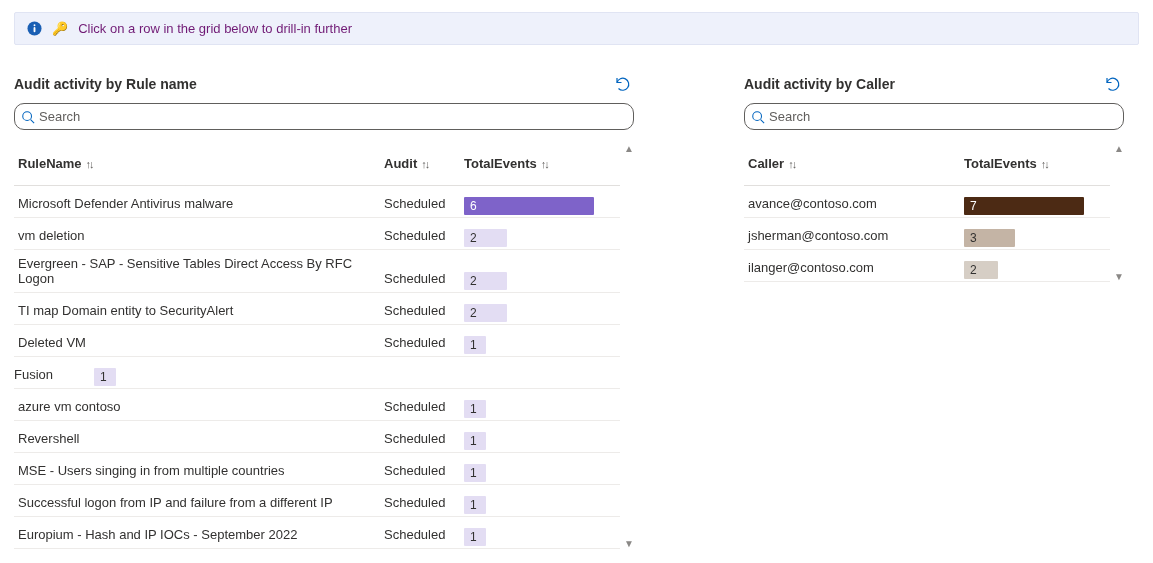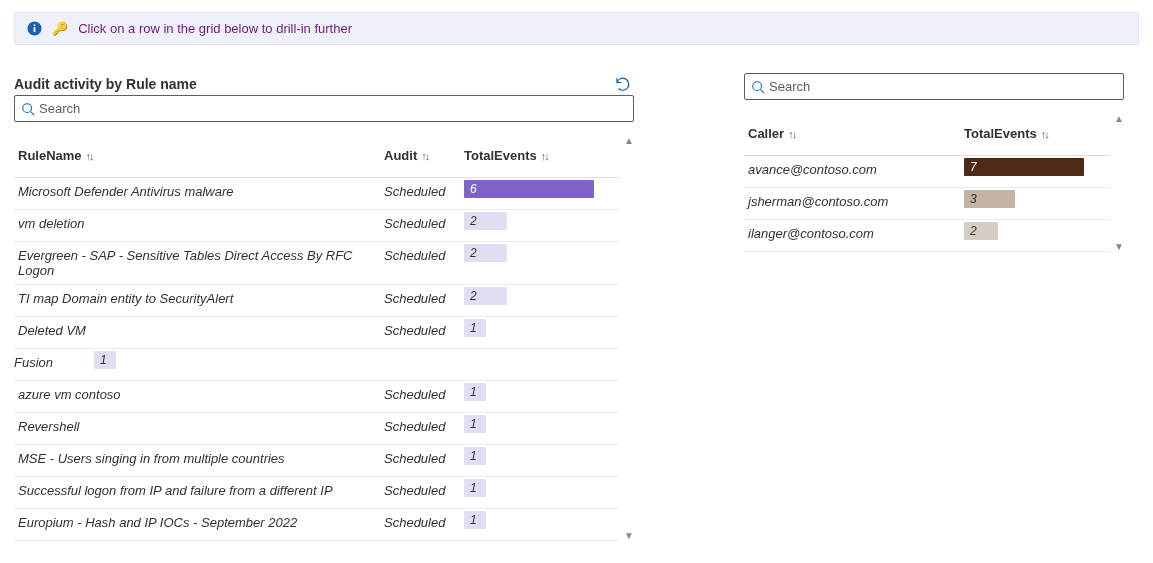--- a/index.html
+++ b/index.html
@@ -30,31 +30,31 @@
     gap: 110px;
     align-items: flex-start;
   }
   .panel { flex: 0 0 auto; }
   .panel.left { width: 620px; }
   .panel.right { width: 380px; }
   .panel-head {
     display: flex;
     justify-content: space-between;
     align-items: center;
-    margin-bottom: 0;
+    margin-bottom: 8px;
   }
   .panel-title { font-weight: 600; font-size: 14px; }
   .undo-btn {
     background: none; border: none; cursor: pointer;
     color: #0064bf; padding: 2px;
   }
   .undo-btn svg { display:block; }
   .search-wrap {
     border: 1px solid #605e5c;
-    border-radius: 2px;
+    border-radius: 10px;
     display: flex;
     align-items: center;
     padding: 3px 6px;
     margin-bottom: 14px;
   }
   .search-wrap svg { flex: 0 0 auto; }
   .search-input {
     border: none; outline: none;
     font-size: 13px;
     flex: 1;
@@ -69,24 +69,23 @@
   .grid-header {
     display: flex;
     border-bottom: 1px solid #e1dfdd;
     padding: 6px 0 8px 0;
     font-weight: 600;
     font-size: 13px;
   }
   .grid-row {
     display: flex;
     border-bottom: 1px solid #edebe9;
-    align-items: flex-start;
+    align-items: flex-end;
     min-height: 32px;
     cursor: pointer;
-    font-style: italic;
   }
   .col { padding: 6px 8px 6px 0; overflow:hidden; text-overflow:ellipsis; }
   .sort-arrows { color:#605e5c; font-size:11px; margin-left:2px; letter-spacing:-2px;}
   .bar-cell {
     position: relative;
     height: 22px;
     display: flex;
     align-items: center;
     padding: 0;
   }
@@ -265,20 +264,29 @@
       </div>
       <div class="scroll-col">
         <span class="scroll-arrow">▲</span>
         <div class="scroll-track"></div>
         <span class="scroll-arrow">▼</span>
       </div>
     </div>
   </div>
 
   <div class="panel right">
+    <div class="panel-head">
+      <div class="panel-title">Audit activity by Caller</div>
+      <button class="undo-btn">
+        <svg width="18" height="18" viewBox="0 0 24 24" fill="none" stroke="#0064bf" stroke-width="1.6">
+            <path d="M4 10 A8 8 0 1 1 6 18"></path>
+            <polyline points="4,4 4,10 10,10"></polyline>
+          </svg>
+      </button>
+    </div>
     <div class="search-wrap">
       <svg width="14" height="14" viewBox="0 0 16 16" fill="none" stroke="#0064bf" stroke-width="1.2">
           <circle cx="7" cy="7" r="5"></circle>
           <line x1="11" y1="11" x2="15" y2="15"></line>
         </svg>
       <input class="search-input" placeholder="Search" style="">
     </div>
     <div class="grid-wrap">
       <div class="grid">
         <div class="grid-header">

